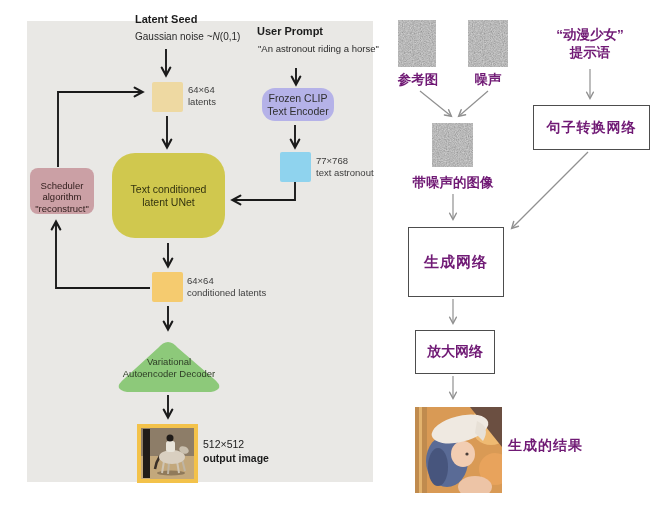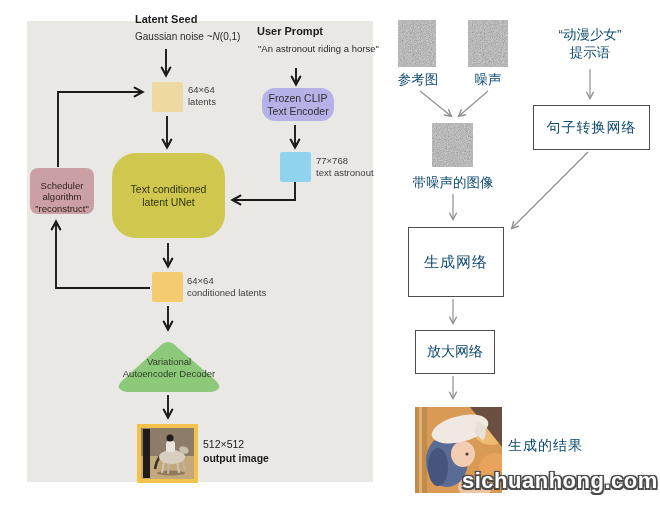--- a/index.html
+++ b/index.html
@@ -11,21 +11,21 @@
   .sub{font-size:10px;color:#2a2a2a;}
   .small{font-size:9.5px;line-height:11.5px;color:#3d3d3d;}
   .ctr{display:flex;flex-direction:column;align-items:center;justify-content:center;text-align:center;}
   .box{border-radius:2px;}
   .clipbox{background:#b5b2e8;border-radius:13px;font-size:10.5px;line-height:13px;color:#2f2f2f;}
   .unetbox{background:#d0c84e;border-radius:24px;font-size:10.5px;line-height:13px;color:#33330f;}
   .schedbox{background:#cba0a5;border-radius:8px;font-size:9.5px;line-height:11.5px;color:#33201f;}
   .ital{font-style:italic;}
   .outimg{border:4px solid #f3c24a;}
   .cnbox{background:#ffffff;border:1.5px solid #4d4d4d;color:#1a1a1a;}
-  .cnlabel{font-size:13.5px;font-weight:400;color:#0c4a6e;text-align:center;}
+  .cnlabel{font-size:13.5px;font-weight:700;color:#701a75;text-align:center;}
   .cnbig{font-size:15px;letter-spacing:1px;}
   .watermark{font-size:22px;font-weight:bold;color:#ffffff;letter-spacing:0.5px;
     text-shadow:-1.5px -1.5px 0 #4a4a4a,1.5px -1.5px 0 #4a4a4a,-1.5px 1.5px 0 #4a4a4a,1.5px 1.5px 0 #4a4a4a,0 0 3px #4a4a4a;}
   svg{display:block;}
 </style>
 </head>
 <body>
 
 <div class="canvas">
 
@@ -94,21 +94,21 @@
     <div>Frozen CLIP</div>
     <div>Text Encoder</div>
   </div>
 
   <div class="abs box" style="left:280px;top:152px;width:31px;height:30px;background:#8fd3ee;"></div>
   <div class="abs small" style="left:316px;top:155px;">
     <div>77×768</div>
     <div>text astronout</div>
   </div>
 
-  <div class="abs unetbox ctr" style="left:112px;top:153px;width:113px;height:85px;">
+  <div class="abs unetbox ctr" style="left:112px;top:153px;width:113px;height:85px;border-radius:23px;">
     <div>Text conditioned</div>
     <div>latent UNet</div>
   </div>
 
   <div class="abs schedbox ctr" style="left:30px;top:168px;width:64px;height:46px;justify-content:flex-end;">
     <div>Scheduler</div>
     <div>algorithm</div>
     <div>"reconstruct"</div>
   </div>
 
@@ -188,15 +188,14 @@
     <ellipse cx="32" cy="54" rx="21" ry="26" fill="#5a6b96"></ellipse>
     <ellipse cx="23" cy="60" rx="10" ry="19" fill="#47557d"></ellipse>
     <ellipse cx="48" cy="47" rx="12" ry="13" fill="#f2cdb2"></ellipse>
     <circle cx="52" cy="47" r="1.6" fill="#4a3f3a"></circle>
     <ellipse cx="45" cy="22" rx="29" ry="13" fill="#efe9e1" transform="rotate(-14 45 22)"></ellipse>
     <path d="M62,14 Q76,20 68,34 L60,26 Z" fill="#e7e0d6"></path>
     <ellipse cx="60" cy="80" rx="17" ry="11" fill="#edc4a6"></ellipse>
   </svg>
   <div class="abs cnlabel" style="left:508px;top:437px;width:90px;font-size:14px;text-align:left;letter-spacing:1px;">生成的结果</div>
 
-  <div class="abs watermark" style="left:462px;top:468px;">sichuanhong.com</div>
 
 </div>
 
 </body></html>

